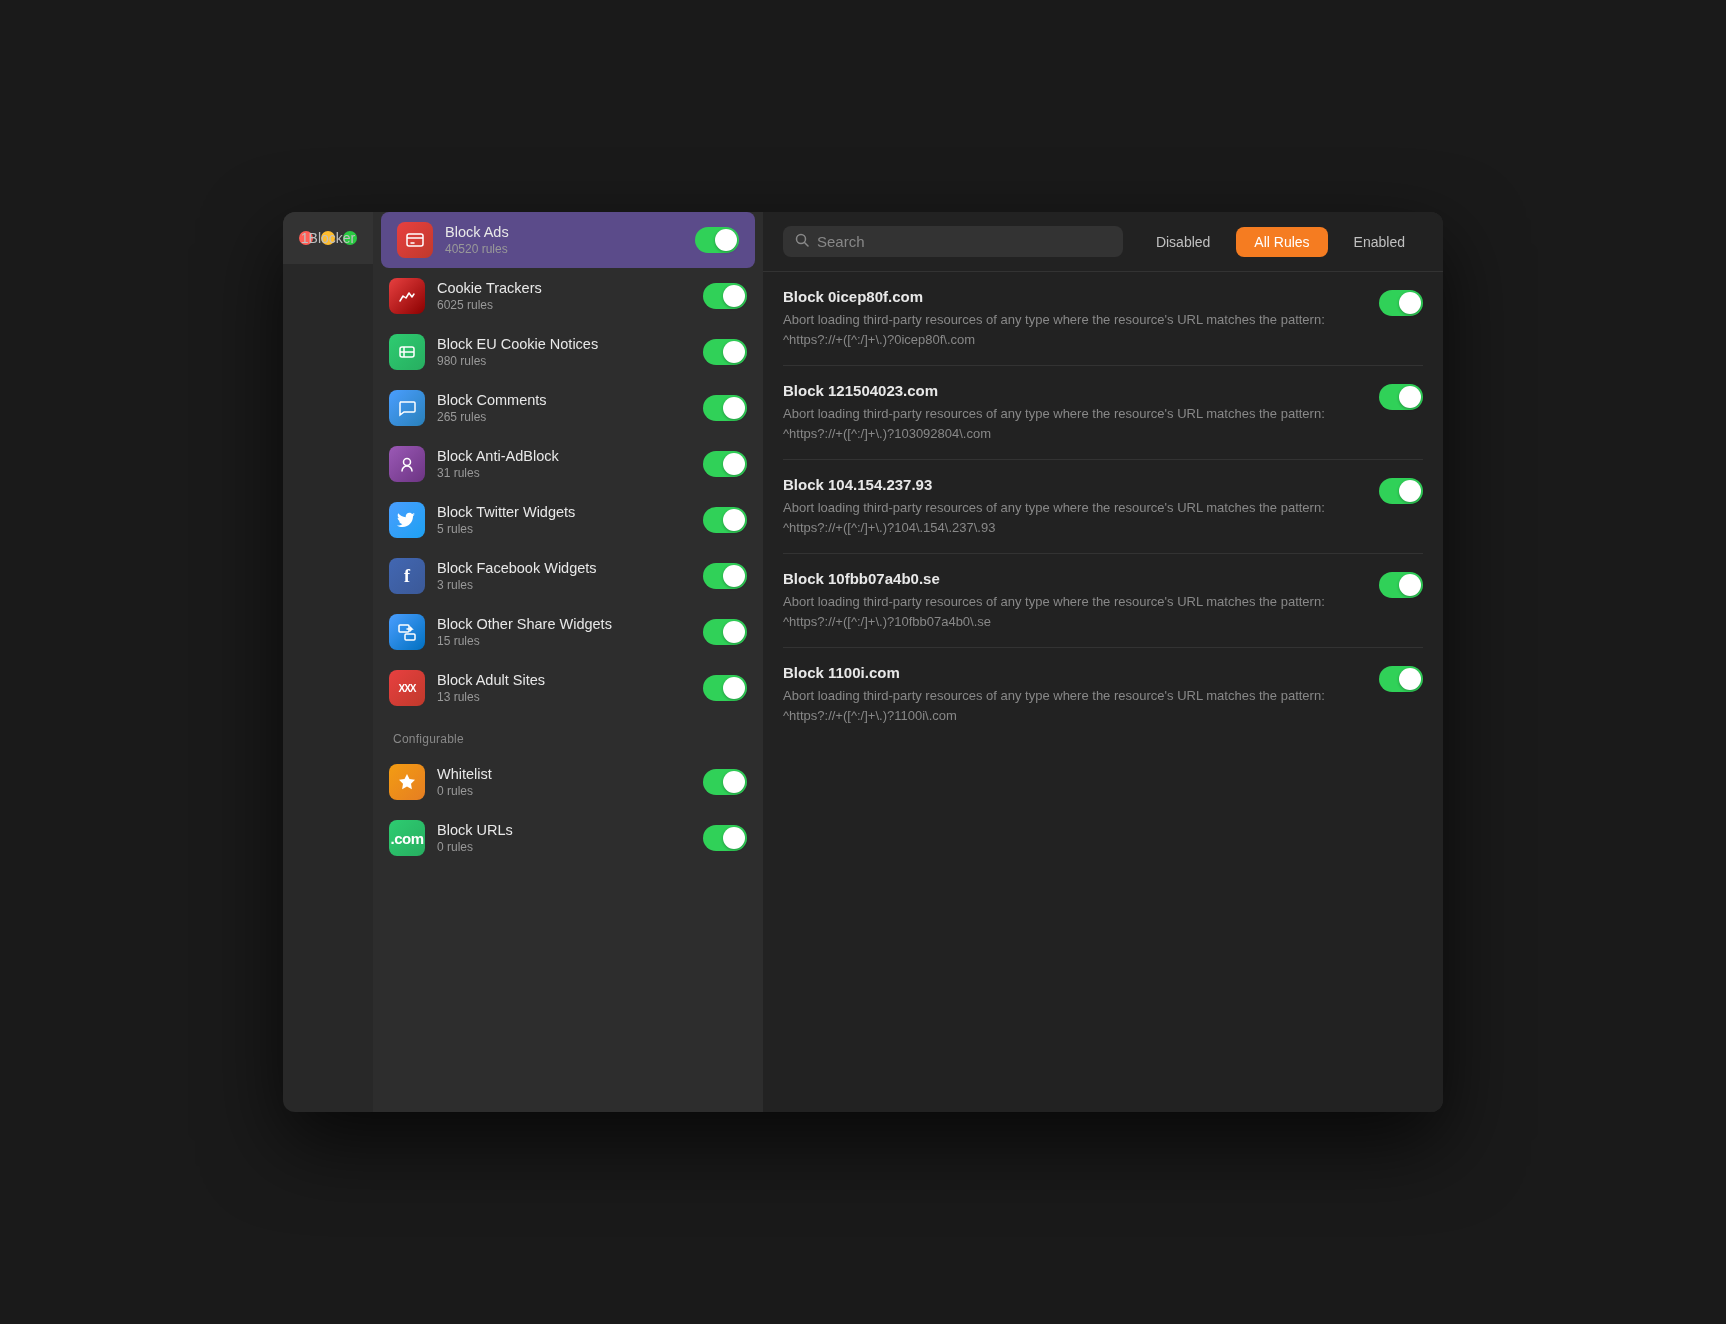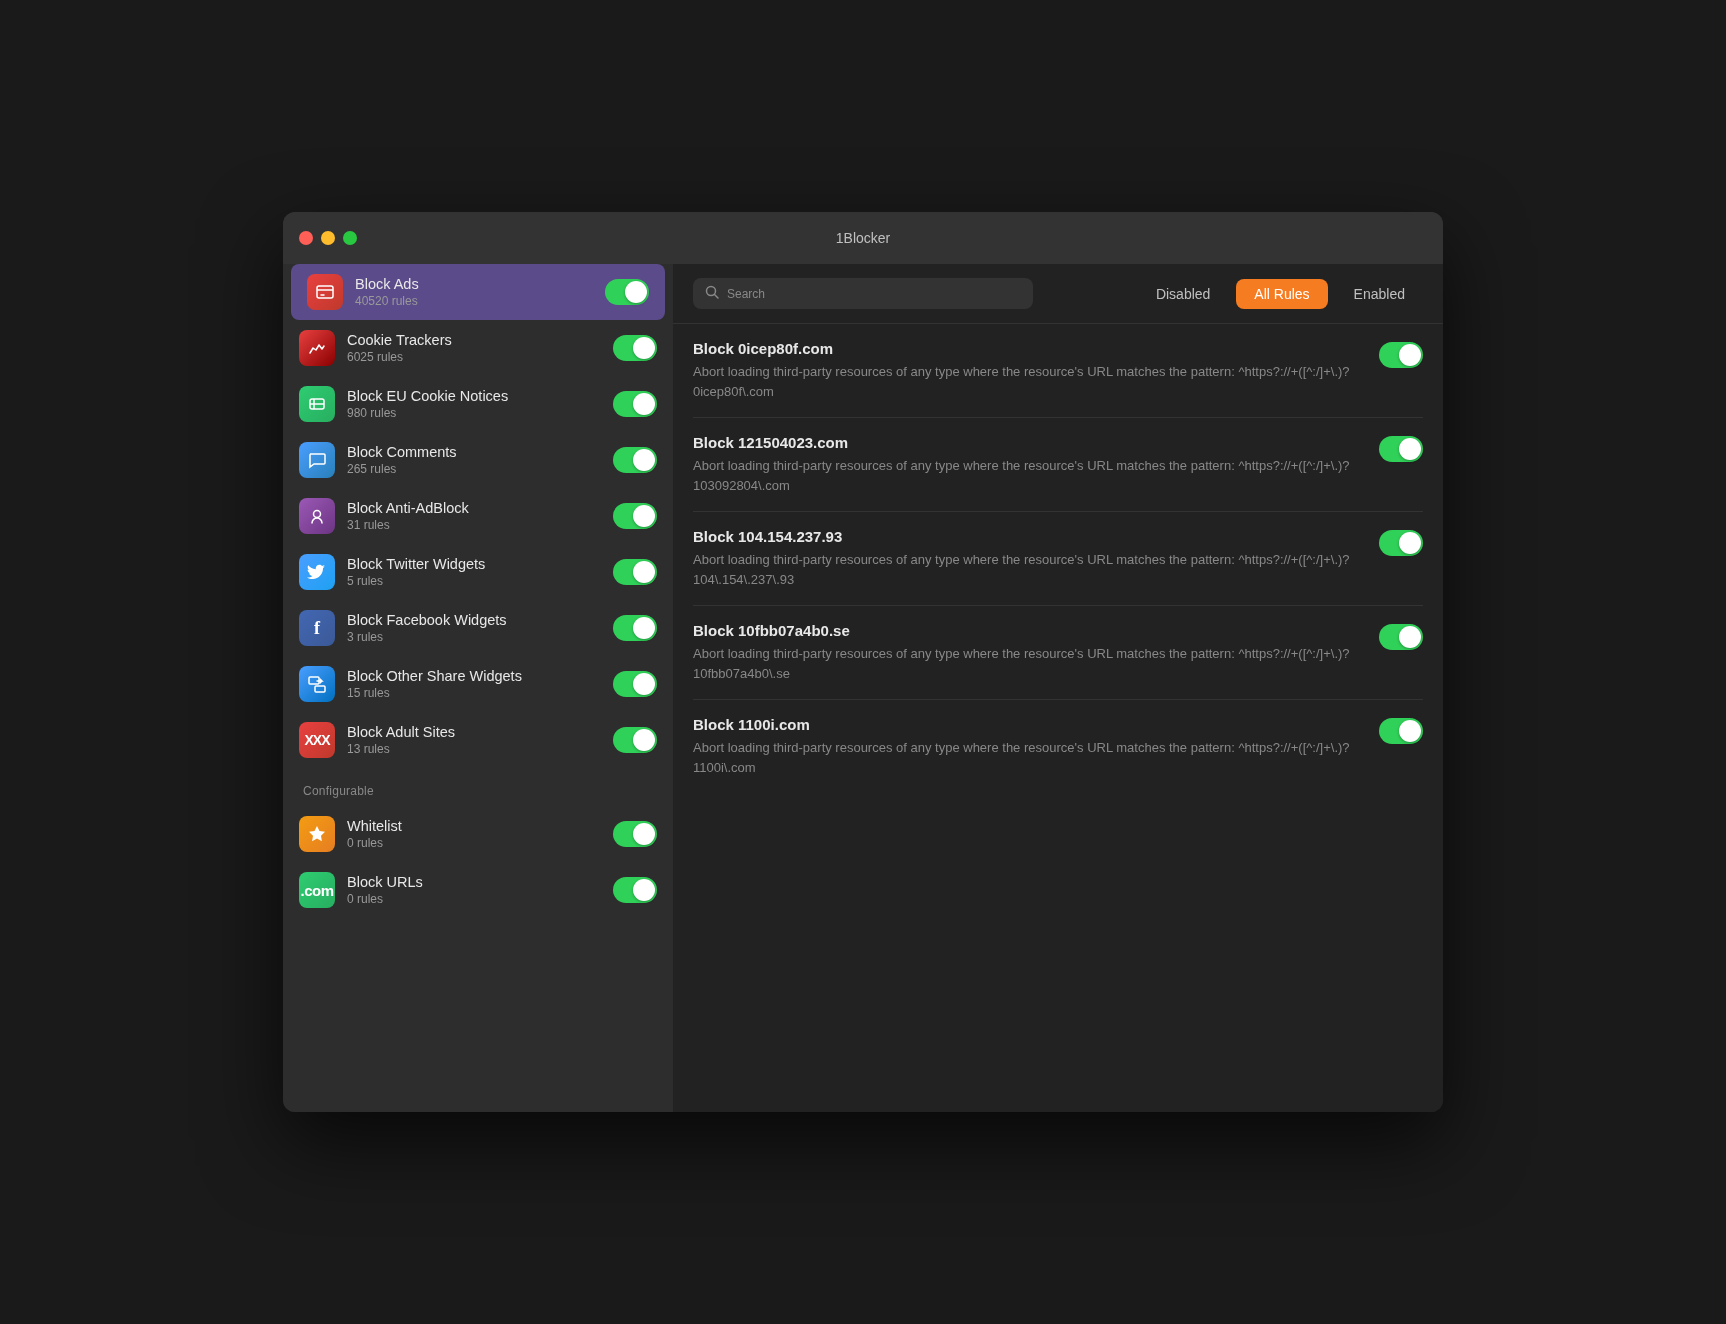--- a/index.html
+++ b/index.html
@@ -12,21 +12,20 @@
       font-family: -apple-system, BlinkMacSystemFont, 'SF Pro Text', 'Helvetica Neue', sans-serif;
     }
     .window {
       width: 1160px;
       height: 900px;
       background: #282828;
       border-radius: 12px;
       overflow: hidden;
       box-shadow: 0 30px 80px rgba(0,0,0,0.7);
       display: flex;
-      flex-direction: column;
     }
     .titlebar {
       background: #333333;
       height: 52px;
       display: flex;
       align-items: center;
       padding: 0 16px;
       position: relative;
       flex-shrink: 0;
     }
@@ -158,21 +157,21 @@
     }
     .search-box .search-icon-svg {
       color: #888;
       font-size: 14px;
     }
     .search-input {
       background: transparent;
       border: none;
       outline: none;
       color: #999;
-      font-size: 12px;
+      font-size: 15px;
       font-family: inherit;
       width: 100%;
     }
     .search-input::placeholder { color: #888; }
     .filter-buttons {
       display: flex;
       gap: 8px;
       margin-left: auto;
     }
     .filter-btn {
@@ -353,21 +352,21 @@
               </svg>
             </div>
             <div class="item-text">
               <div class="item-name">Block Other Share Widgets</div>
               <div class="item-count">15 rules</div>
             </div>
             <div class="toggle"></div>
           </div>
           <div class="sidebar-item">
             <div class="icon-wrap icon-adult">
-              <span style="font-size:14px;font-weight:bold;color:white;letter-spacing:-1px;">XXX</span>
+              <span style="font-size:10px;font-weight:bold;color:white;letter-spacing:-1px;">XXX</span>
             </div>
             <div class="item-text">
               <div class="item-name">Block Adult Sites</div>
               <div class="item-count">13 rules</div>
             </div>
             <div class="toggle"></div>
           </div>
         </div>
 
       <div class="sidebar-section-label">Configurable</div>

